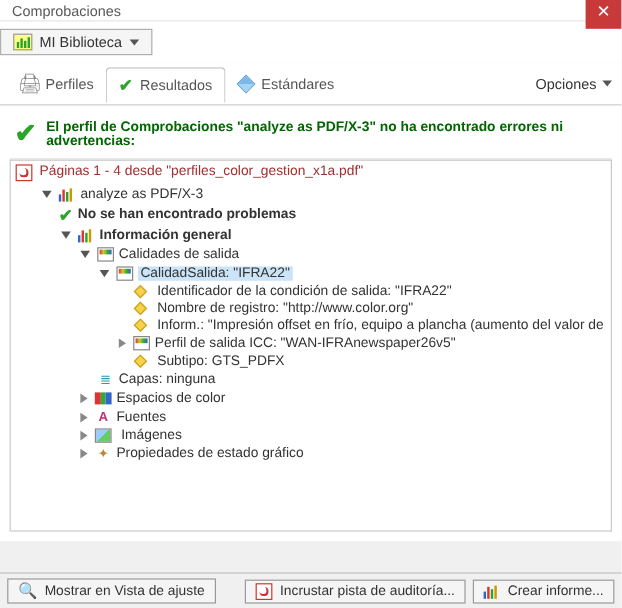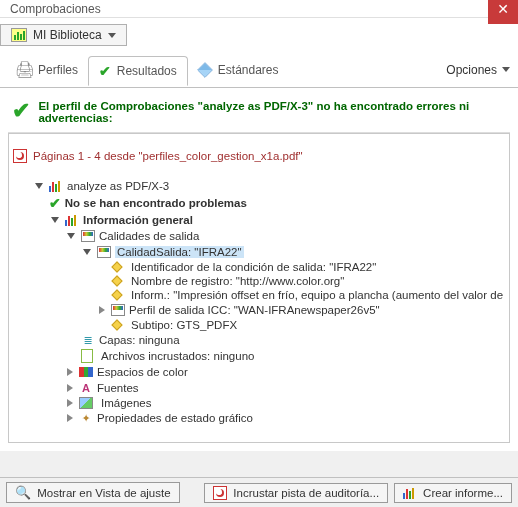--- a/index.html
+++ b/index.html
@@ -106,23 +106,23 @@
     font-size: 22px; color: #2aa52a; line-height: 1;
   }
   .tree-wrap {
     border: 1px solid #c8c8c8;
     height: 310px;
     overflow: auto;
     font-size: 11.5px;
     background: #fff;
   }
   .pages-line {
-    display: flex; align-items: center; gap: 6px;
+    display: flex; align-items: flex-start; gap: 6px;
     color: #a03030;
-    padding: 15px 4px;
+    padding: 3px 4px;
   }
   .tree { padding-left: 4px; }
   .node {
     display: flex; align-items: center; gap: 4px;
     padding: 1px 0;
     white-space: nowrap;
   }
   .toggle {
     width: 0; height: 0;
     border-left: 4px solid transparent;
@@ -350,26 +350,20 @@
           <span style="margin-left:6px">Subtipo: GTS_PDFX</span>
         </div>
       <div class="node">
           <span class="ind i3"></span>
           <span class="toggle none"></span>
           <span class="ico layers-ico">≣</span>
           <span>Capas: ninguna</span>
         </div>
       <div class="node">
           <span class="ind i3"></span>
-          <span class="toggle none"></span>
-          <span class="attach-ico"></span>
-          <span style="margin-left:4px">Archivos incrustados: ninguno</span>
-        </div>
-      <div class="node">
-          <span class="ind i3"></span>
           <span class="toggle rt"></span>
           <span class="ico">
             <span class="color-ico">
               <b></b>
               <b></b>
               <b></b>
             </span>
           </span>
           <span>Espacios de color</span>
         </div>

